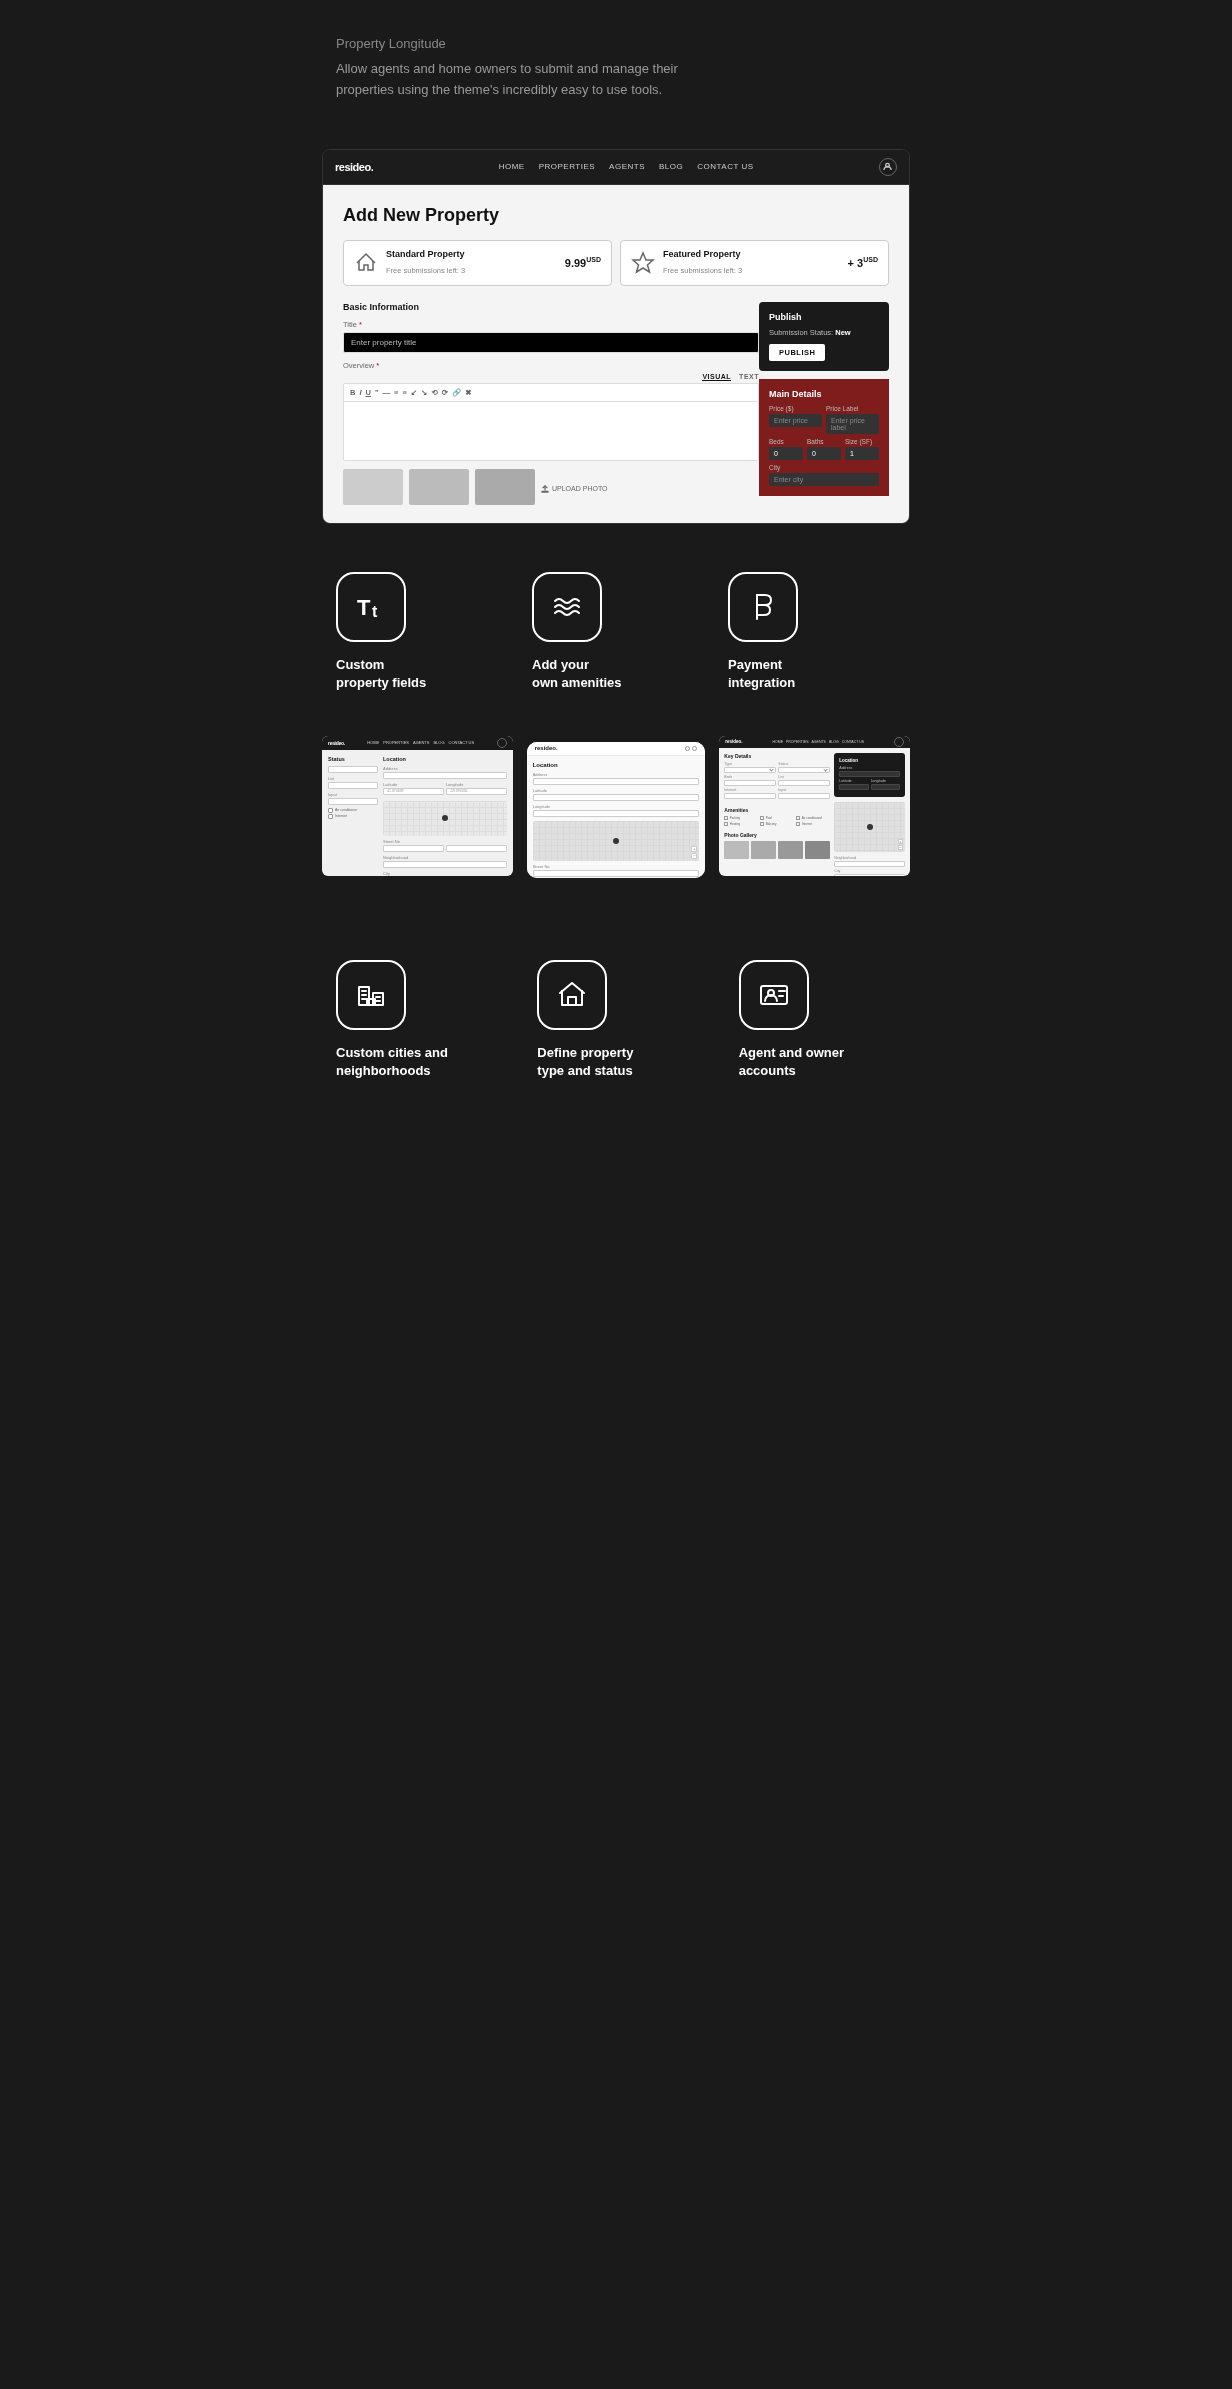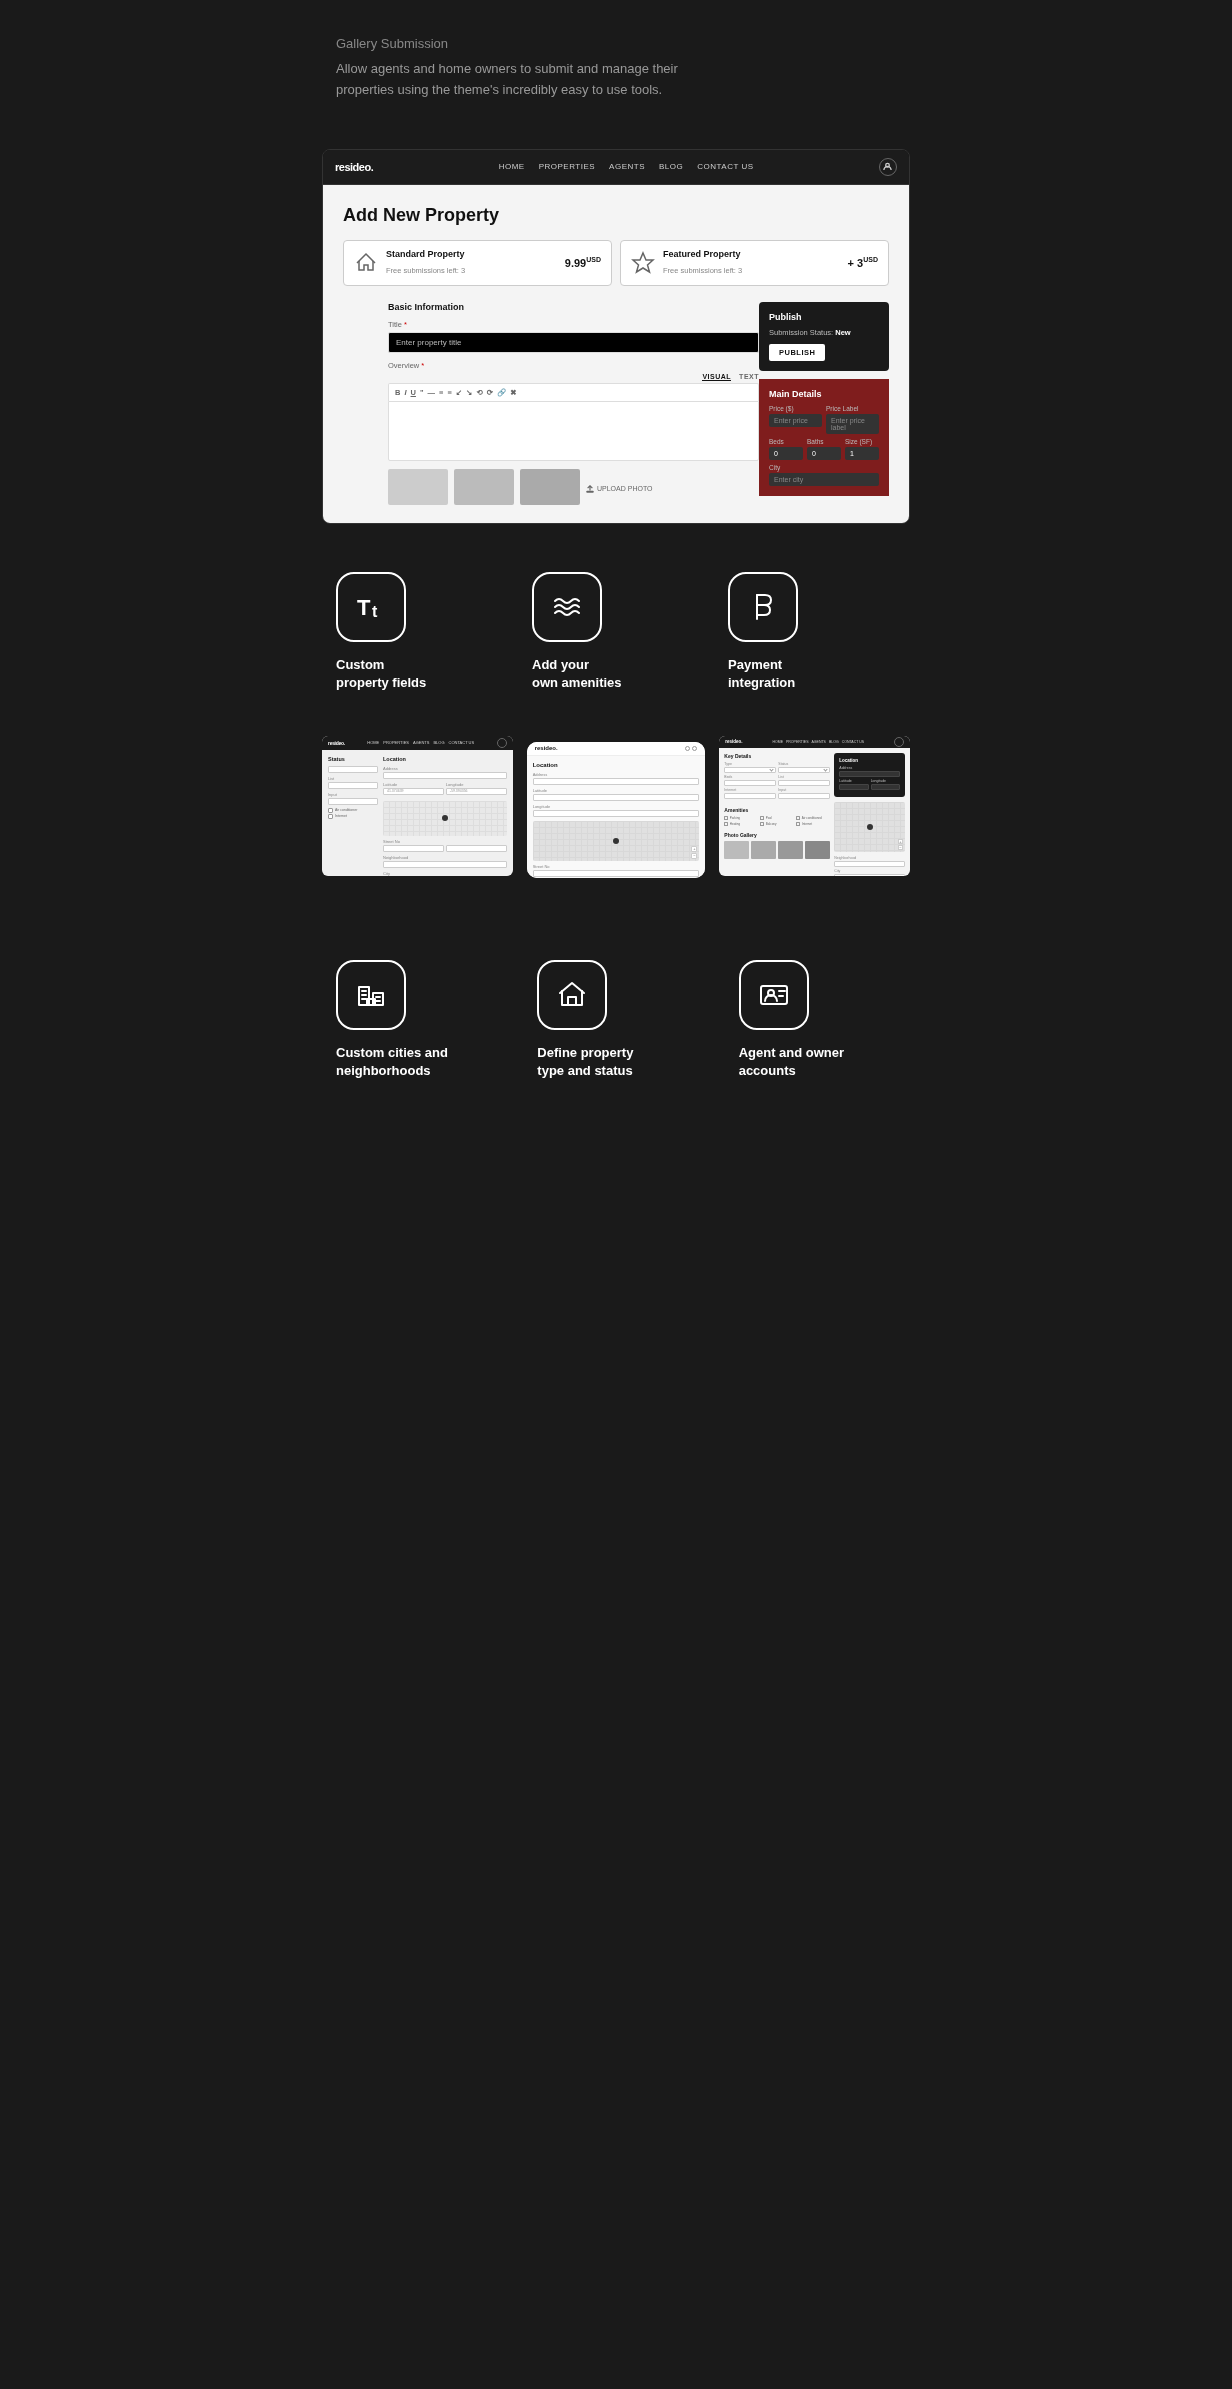--- a/index.html
+++ b/index.html
@@ -118,21 +118,20 @@
       font-size: 11px;
       font-weight: 700;
       color: #111;
     }
     .prop-option-price sup {
       font-size: 7px;
     }
 
     .form-body {
       display: flex;
-      margin-left: 45px;
     }
     .form-left {
       flex: 1;
     }
     .form-section-title {
       font-size: 9px;
       font-weight: 700;
       color: #111;
       margin-bottom: 8px;
     }
@@ -683,21 +682,21 @@
       font-size: 13px;
       font-weight: 600;
       color: #fff;
       line-height: 1.4;
     }
   </style>
 </head>
 <body>
 
 <section class="hero">
-  <p class="hero-eyebrow">Gallery Submission</p>
+  <p class="hero-eyebrow">Property Longitude</p>
   <p class="hero-desc">Allow agents and home owners to submit and manage their properties using the theme's incredibly easy to use tools.</p>
 </section>
 
 <div class="browser-wrap">
   <div class="browser-bar">
     <span class="browser-logo">resideo.</span>
     <div class="browser-nav">
       <span>HOME</span>
       <span>PROPERTIES</span>
       <span>AGENTS</span>

